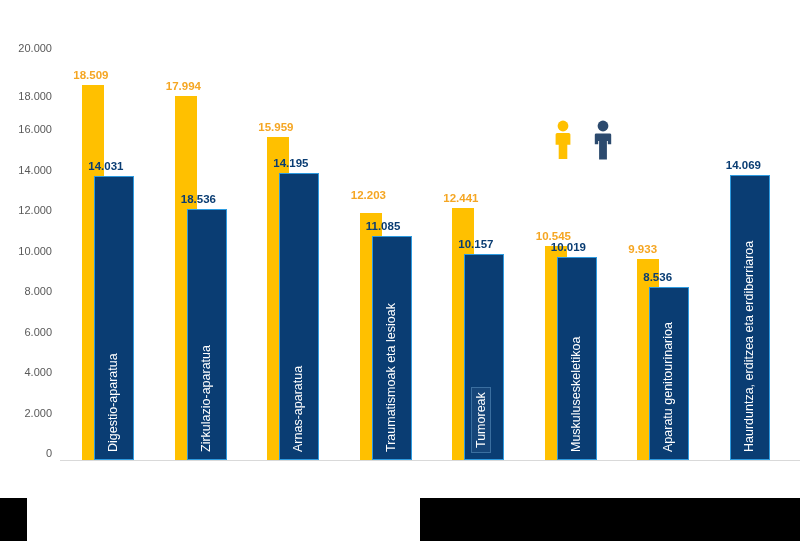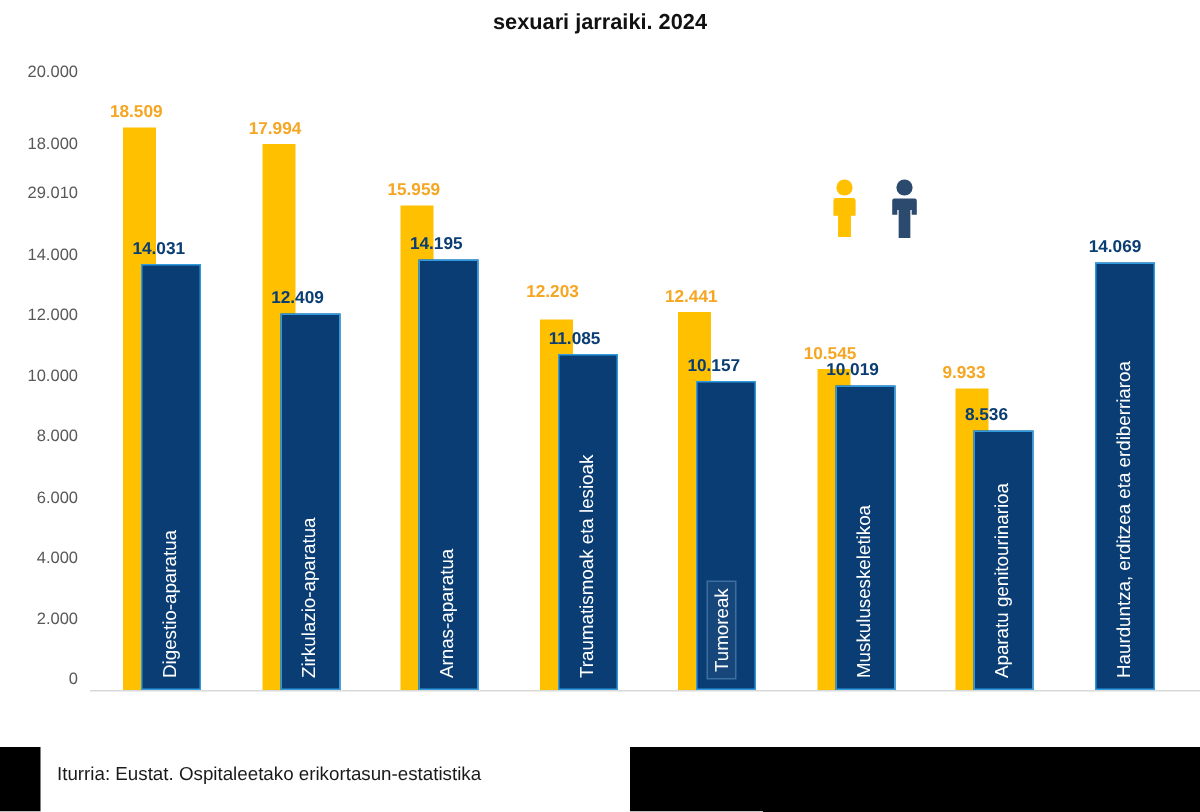--- a/index.html
+++ b/index.html
@@ -157,54 +157,53 @@
     left:38px; top:23px;
     font-size:12.5px;
     color:#1a1a1a;
     white-space:nowrap;
   }
 </style>
 </head>
 <body>
 
 <div id="chart-title">
-  <span class="tline">sexuari jarraiki. 2024</span>
 </div>
 
 <div id="y-axis">
     <div class="ytick" style="top: 405px;">0</div>
     <div class="ytick" style="top: 364.5px;">2.000</div>
     <div class="ytick" style="top: 324px;">4.000</div>
     <div class="ytick" style="top: 283.5px;">6.000</div>
     <div class="ytick" style="top: 243px;">8.000</div>
     <div class="ytick" style="top: 202.5px;">10.000</div>
     <div class="ytick" style="top: 162px;">12.000</div>
     <div class="ytick" style="top: 121.5px;">14.000</div>
-    <div class="ytick" style="top: 81px;">29.010</div>
+    <div class="ytick" style="top: 81px;">16.000</div>
     <div class="ytick" style="top: 48px;">18.000</div>
     <div class="ytick" style="top: 0px;">20.000</div>
   </div>
 
 <div id="baseline"></div>
 
 <div id="plot-area">
     <div class="group" style="left: 22.25px; width: 52px;">
       <div class="bar bar-f" style="height: 374.807px;"></div>
       <div class="vlabel vlabel-f" style="bottom: 378.807px; left: -9px;">18.509</div>
       <div class="bar bar-m" style="height: 284.128px;"></div>
       <div class="vlabel vlabel-m" style="bottom: 288.128px; left: 6px;">14.031</div>
       <div class="cat-label" style="height: 284.128px; bottom: 0px;">
         <span>Digestio-aparatua</span>
       </div>
     </div>
     <div class="group" style="left: 114.75px; width: 52px;">
       <div class="bar bar-f" style="height: 364.378px;"></div>
       <div class="vlabel vlabel-f" style="bottom: 368.378px; left: -9px;">17.994</div>
       <div class="bar bar-m" style="height: 251.282px;"></div>
-      <div class="vlabel vlabel-m" style="bottom: 255.282px; left: 6px;">12.409</div>
+      <div class="vlabel vlabel-m" style="bottom: 255.282px; left: 6px;">18.536</div>
       <div class="cat-label" style="height: 251.282px; bottom: 0px;">
         <span>Zirkulazio-aparatua</span>
       </div>
     </div>
     <div class="group" style="left: 207.25px; width: 40px;">
       <div class="bar bar-f" style="height: 323.17px;"></div>
       <div class="vlabel vlabel-f" style="bottom: 327.17px; left: -9px;">15.959</div>
       <div class="bar bar-m" style="height: 287.449px;"></div>
       <div class="vlabel vlabel-m" style="bottom: 291.449px; left: 6px;">14.195</div>
       <div class="cat-label" style="height: 287.449px; bottom: 0px;">
@@ -267,14 +266,13 @@
     <svg width="18" height="40" viewBox="0 0 18 40" aria-hidden="true">
       <circle cx="9" cy="6" r="5.4" fill="#2C4A6E"></circle>
       <path d="M2.2 13.4 h13.6 a1.4 1.4 0 0 1 1.4 1.4 v9.4 h-3.4 l0 -3.2 h-0.9 v18.6 h-7.8 v-18.6 h-0.9 l0 3.2 h-3.4 v-9.4 a1.4 1.4 0 0 1 1.4 -1.4 z" fill="#2C4A6E"></path>
     </svg>
   </span>
 </div>
 
 <div id="footer">
   <div id="footer-black-left"></div>
   <div id="footer-black-right"></div>
-  <div id="footer-note">Iturria: Eustat. Ospitaleetako erikortasun-estatistika</div>
 </div>
 
 </body></html>

